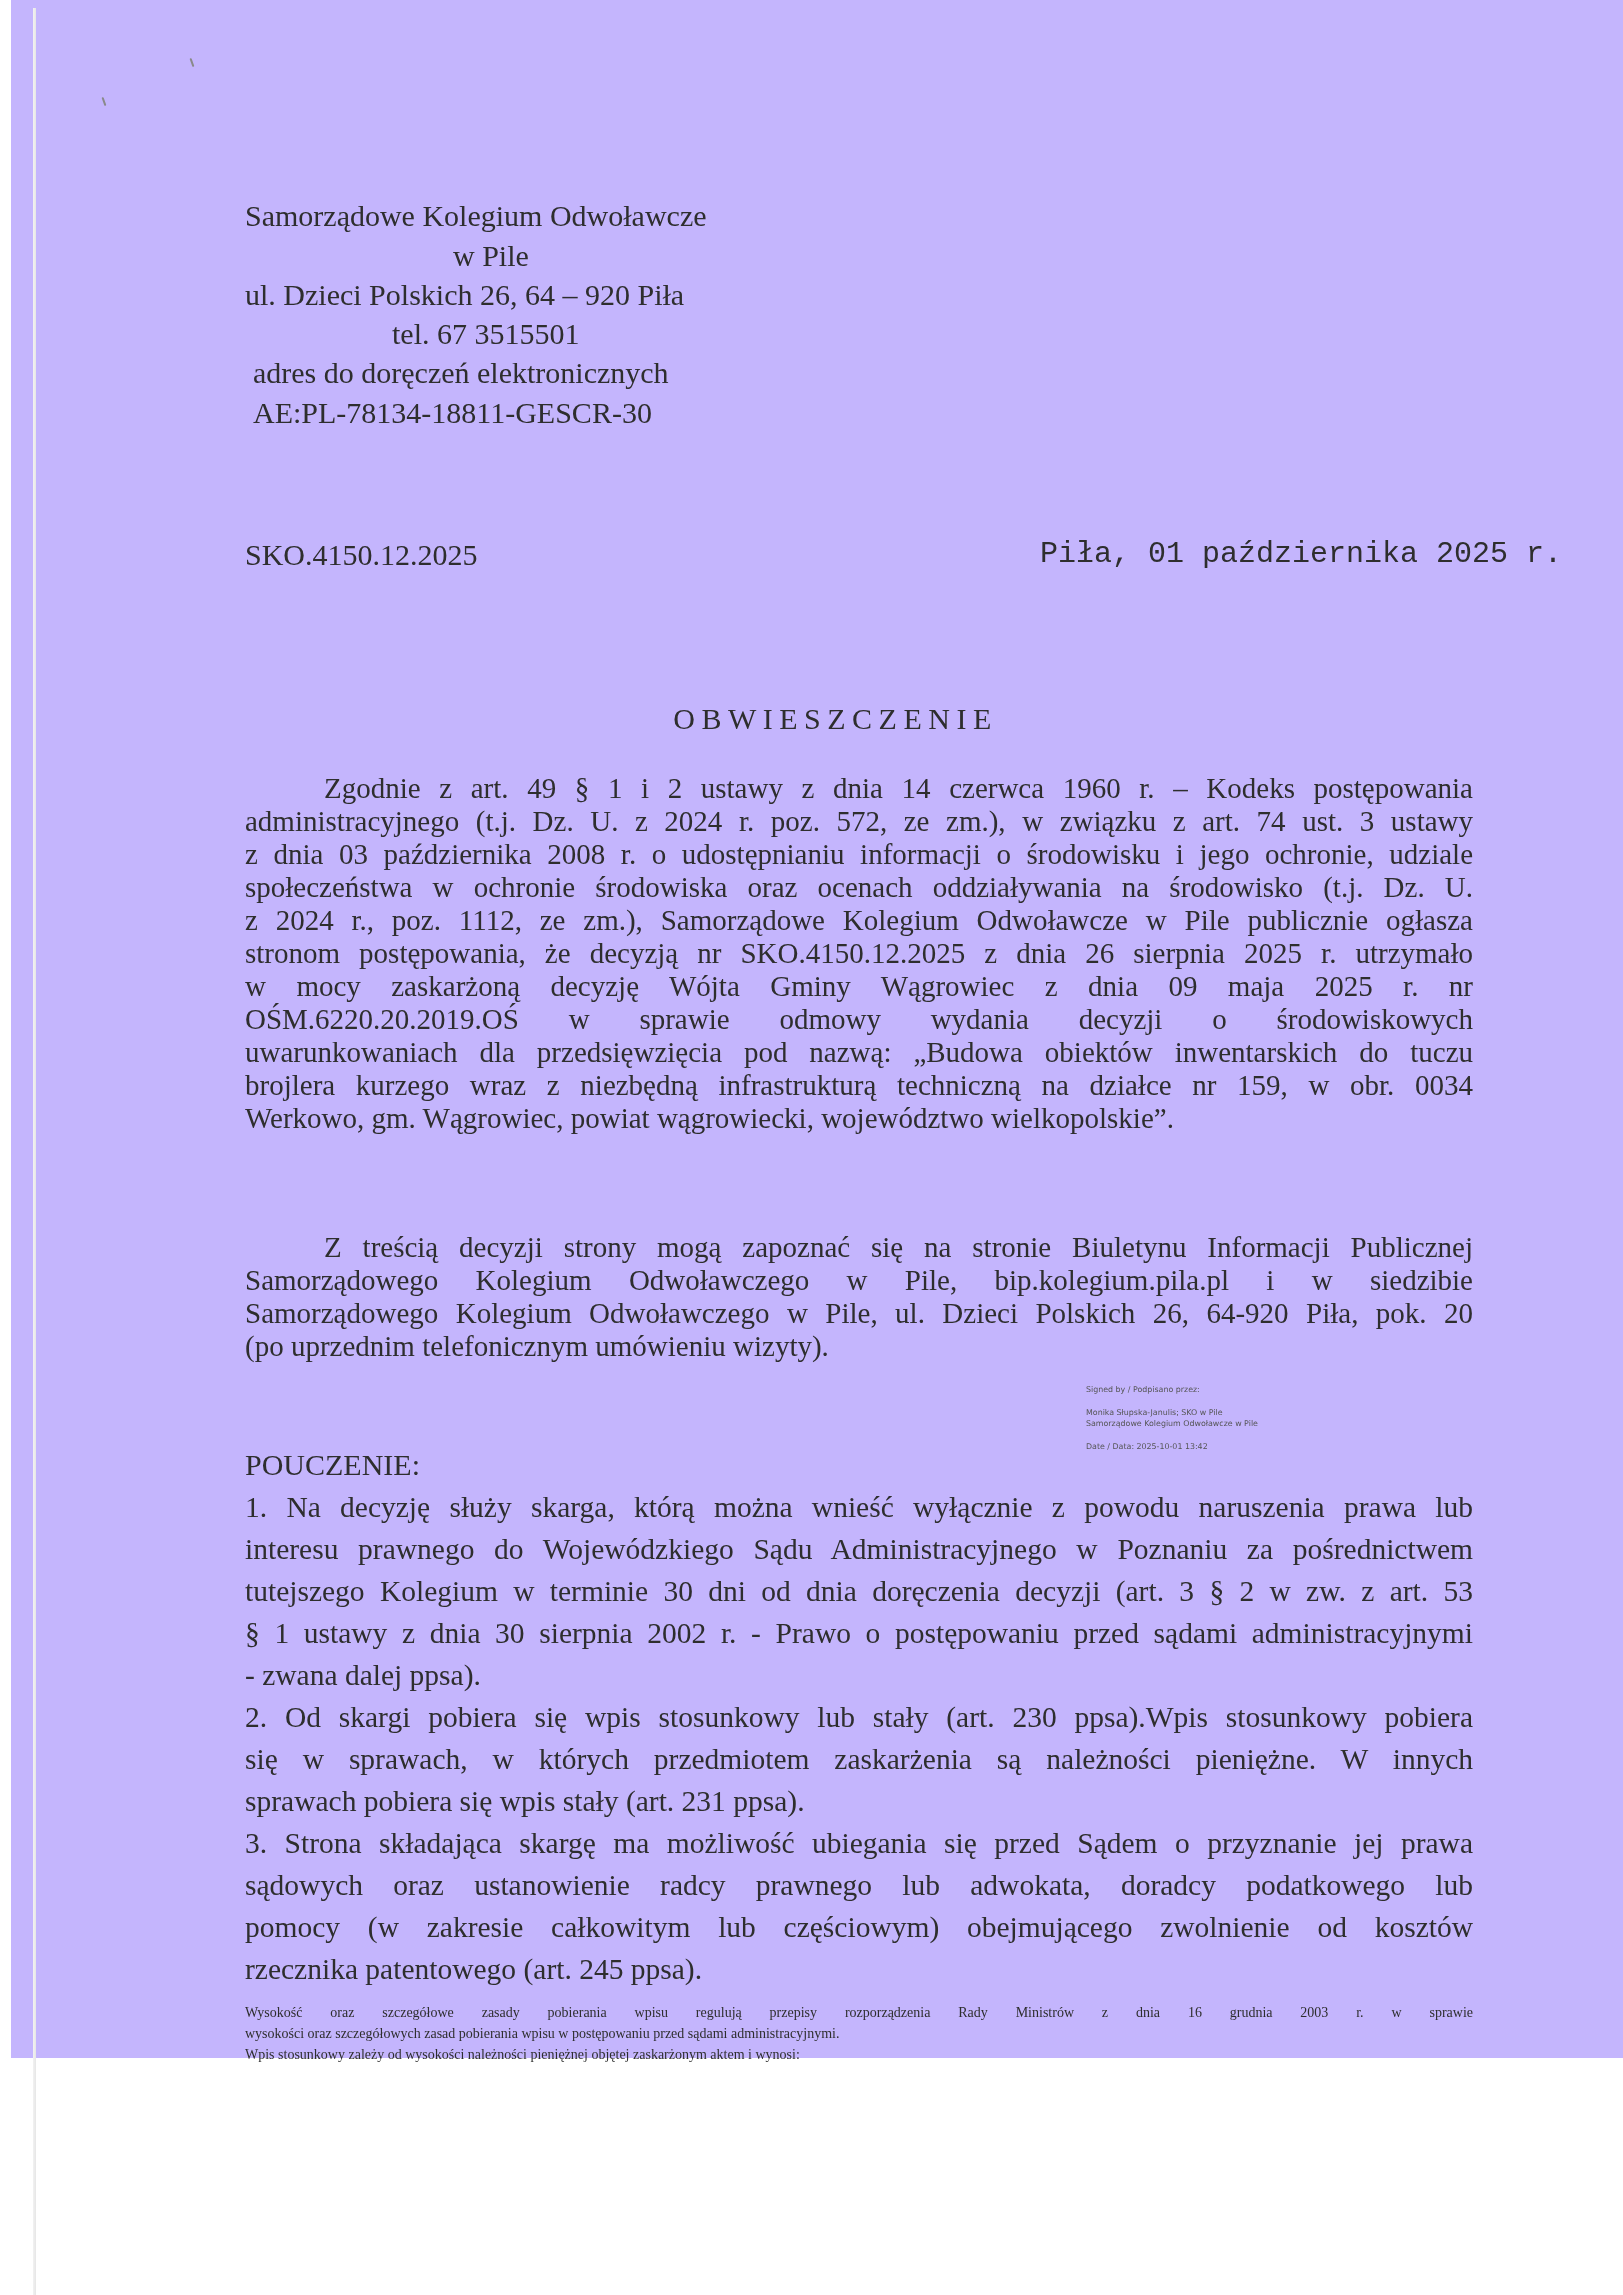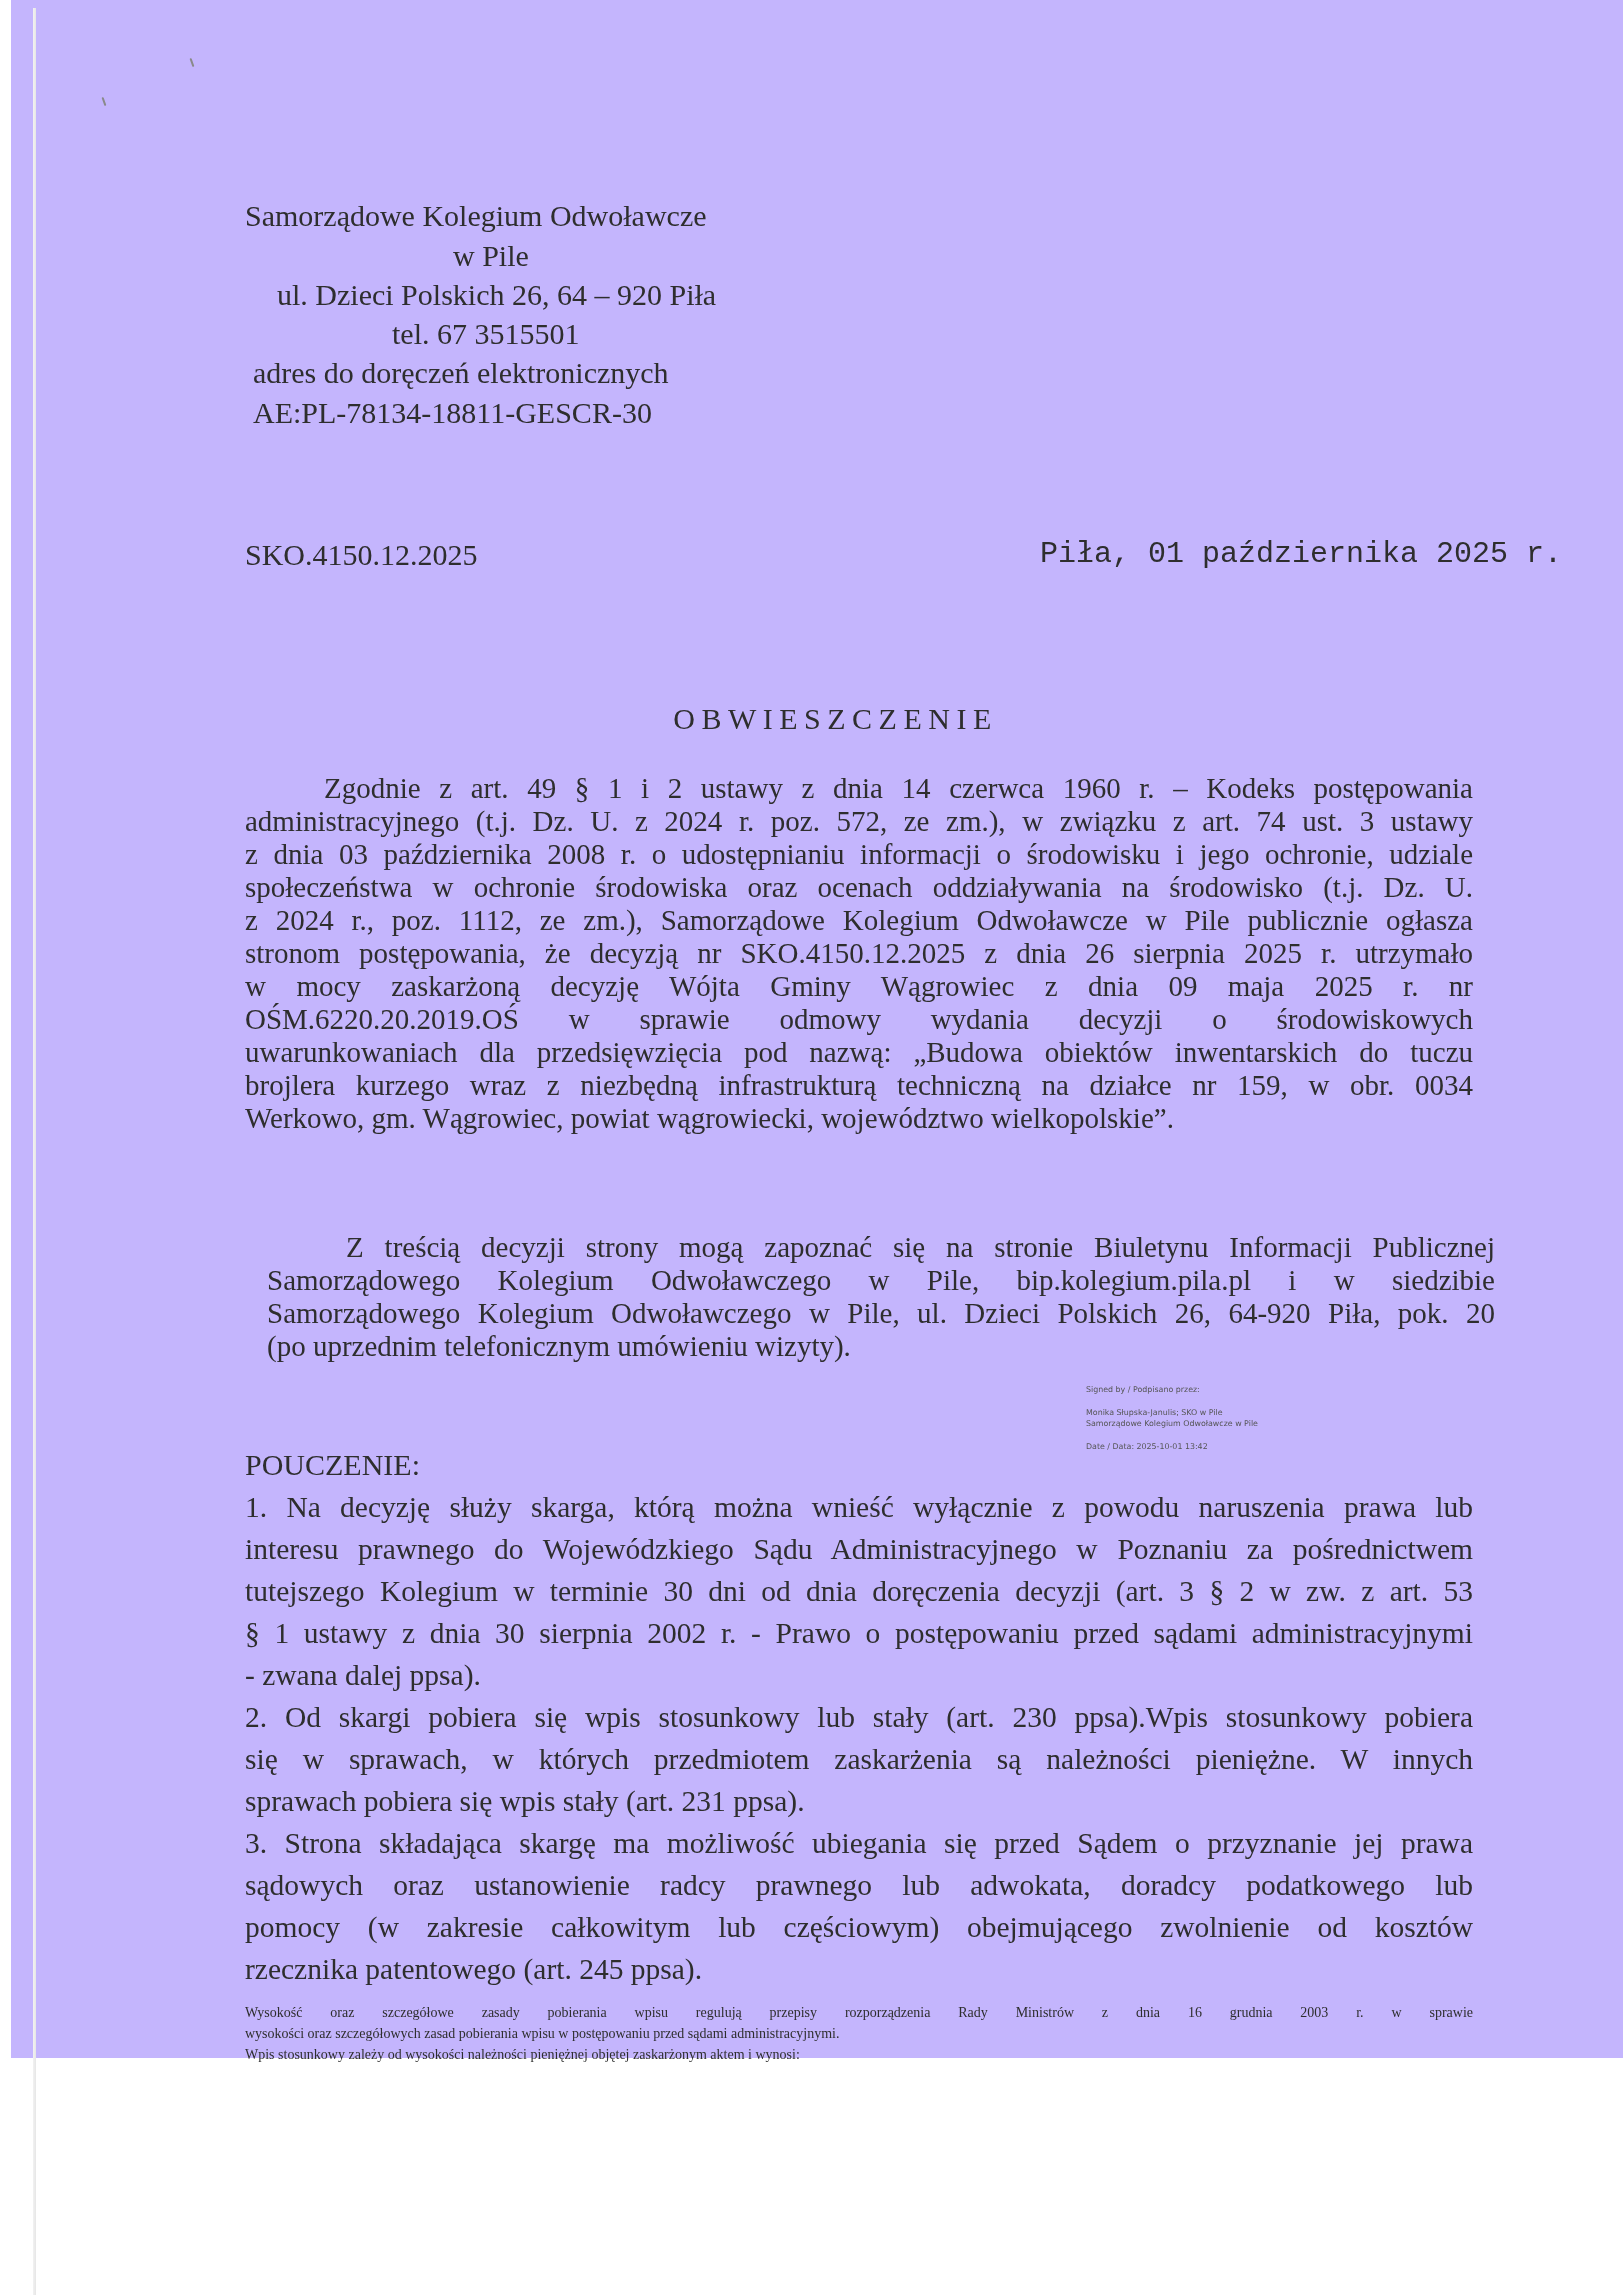--- a/index.html
+++ b/index.html
@@ -15,21 +15,21 @@
     background: linear-gradient(to right, #f2f2f2, #e6e6e6);
   }
   .speck { position: absolute; width: 2px; height: 9.2px; background: #8a8a8a; border-radius: 1.3px; transform: rotate(-20deg); }
   .speck.a { left: 180px; top: 58px; }
   .speck.b { left: 92px; top: 97px; }
 
   
   .hdr { position: absolute; font-size: 30px; line-height: 39px; white-space: nowrap; }
   .hdr-1 { left: 234px; top: 196px; }
   .hdr-2 { left: 442px; top: 236px; }
-  .hdr-3 { left: 234px; top: 275px; margin-left: 32px; }
+  .hdr-3 { left: 234px; top: 275px; }
   .hdr-4 { left: 381px; top: 314px; }
   .hdr-5 { left: 242px; top: 353px; }
   .hdr-6 { left: 242px; top: 393px; }
 
   .ref { position: absolute; left: 234px; top: 535px; font-size: 30px; line-height: 39px; white-space: nowrap; }
   .date { position: absolute; left: 1029px; top: 535px; font-size: 30px; line-height: 39px; white-space: nowrap; font-family: Liberation Mono, monospace; }
 
   .title {
     position: absolute; left: 0; width: 1623px; top: 699px; text-align: center;
     font-size: 30px; line-height: 39px; letter-spacing: 6.5px; padding-left: 26px; box-sizing: border-box;
@@ -37,21 +37,21 @@
 
   
   .col { position: absolute; left: 234px; width: 1228px; }
   .ln {
     display: block; font-size: 29px; height: 33px; line-height: 33px;
     text-align: justify; text-align-last: justify; white-space: nowrap; overflow: visible;
   }
   .ln.last { text-align-last: left; }
   .ln.indent { padding-left: 79px; }
   .p1 { top: 772px; }
-  .p2 { top: 1231px; margin-left: 22px; }
+  .p2 { top: 1231px; }
 
   .sig {
     position: absolute; left: 1075px; top: 1384px;
     font-family: "DejaVu Sans", "Liberation Sans", sans-serif; font-size: 7.9px; color: #555;
     line-height: 11px; white-space: nowrap;
   }
   .sig .gap { height: 11.8px; }
 
   .pou-title { position: absolute; left: 234px; top: 1445px; font-size: 30px; line-height: 39px; }
   .pou { top: 1486px; }

